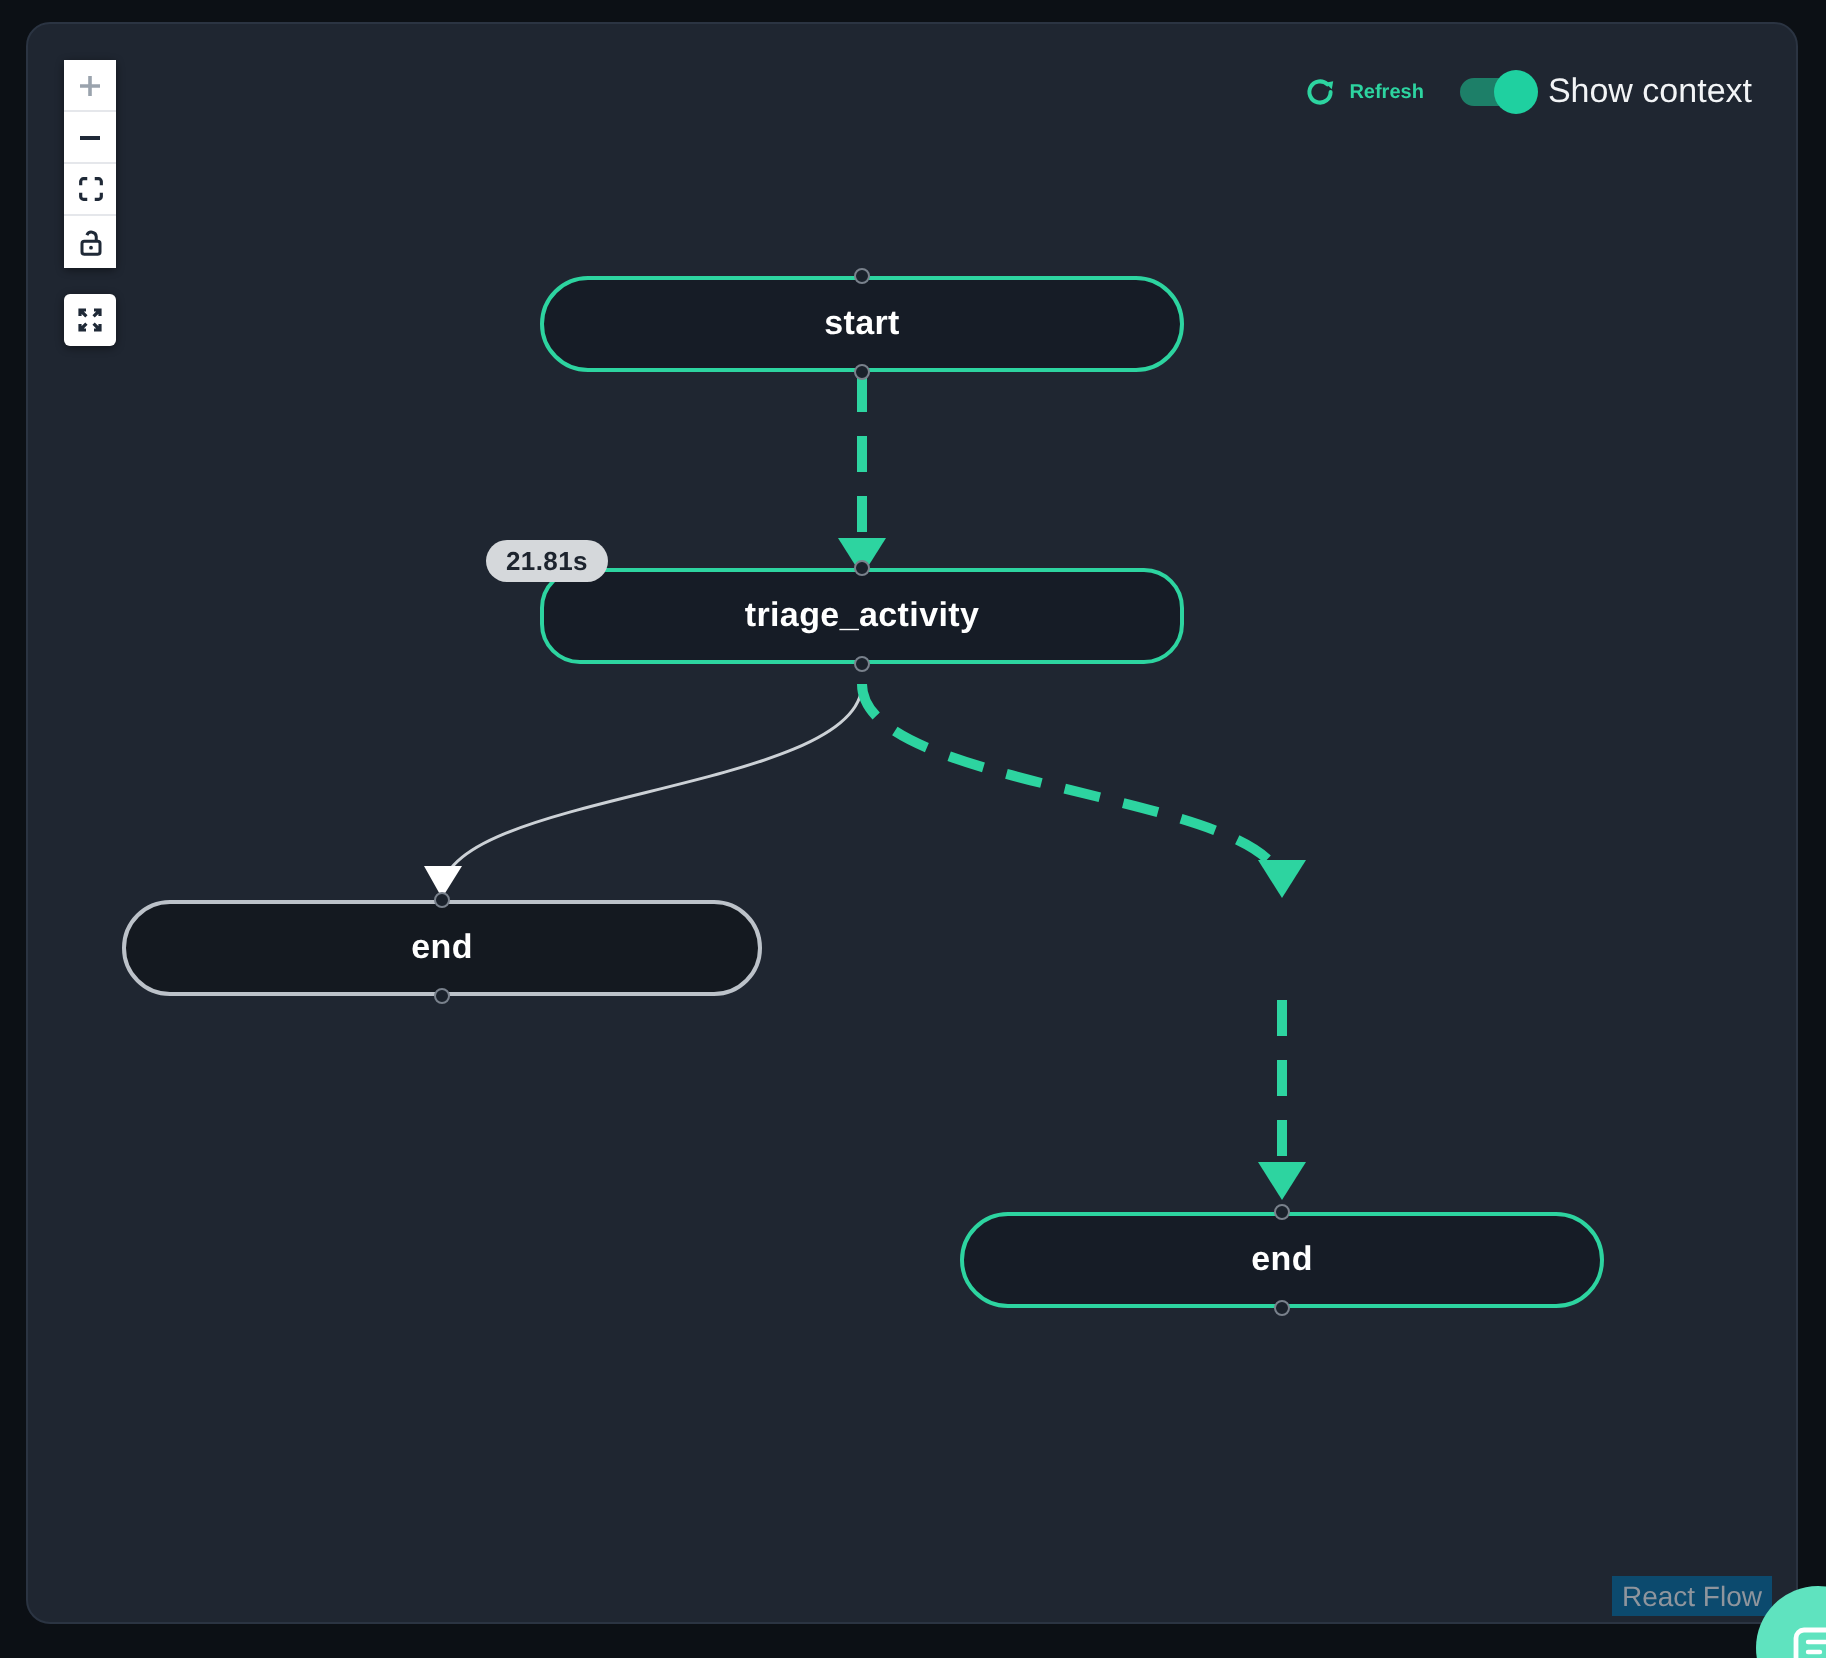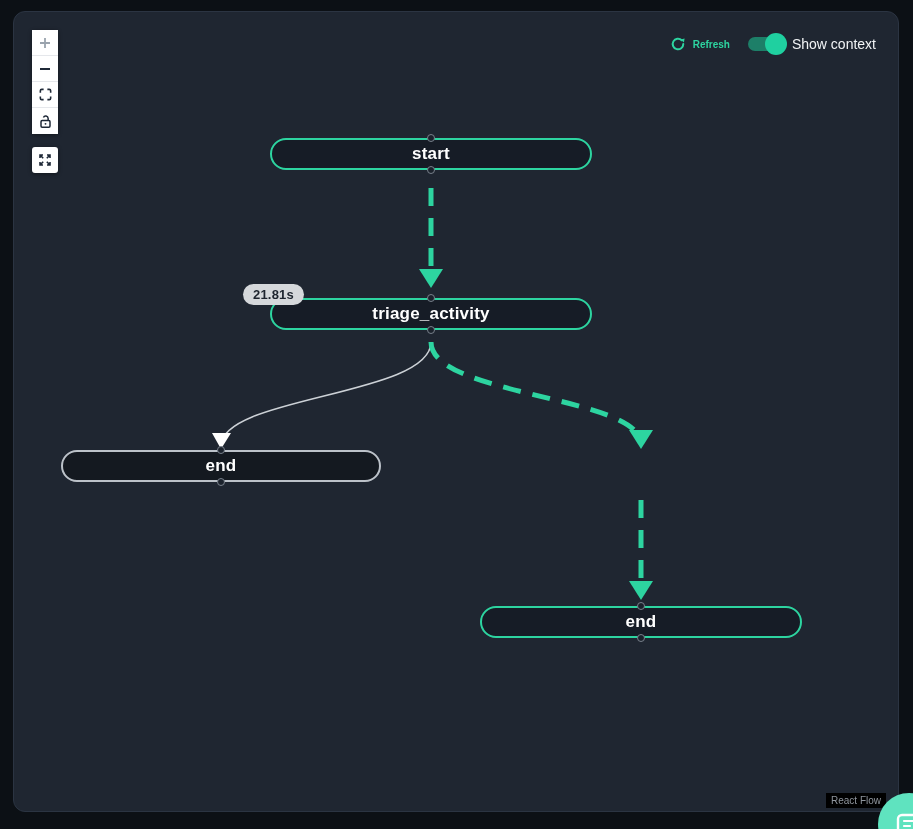--- a/index.html
+++ b/index.html
@@ -24,34 +24,34 @@
   
   .edges-svg { position:absolute; left:0; top:0; z-index:1; }
   .edge-active { stroke:#2dd4a0; stroke-width:5; fill:none; stroke-dasharray:18 12; }
   .edge-inactive { stroke:#ccd1d6; stroke-width:1.5; fill:none; }
   .arrow-active { fill:#2dd4a0; }
   .arrow-inactive { fill:#ffffff; }
 
   
   .node {
     position:absolute; z-index:2;
-    height:32px;
+    height:48px;
     background:#161c26;
     border:2px solid #2dd4a0;
     display:flex; align-items:center; justify-content:center;
     color:#ffffff; font-weight:700; font-size:17px;
     letter-spacing:.2px;
     cursor:grab;
   }
   .node.pill { border-radius:24px; }
   .node.rounded { border-radius:20px; }
   .node.inactive { border-color:#bcc2c9; background:#141920; }
 
   .node-start        { left:256px; top:126px; width:322px; }
-  .node-triage       { left:256px; top:286px; width:322px; }
+  .node-triage       { left:256px; top:272px; width:322px; }
   .node-end-left     { left:47px;  top:438px; width:320px; }
   .node-expert       { left:466px; top:438px; width:322px; }
   .node-end-bottom   { left:466px; top:594px; width:322px; }
 
   .handle {
     position:absolute; left:50%; transform:translateX(-50%);
     width:8px; height:8px; border-radius:50%;
     background:#1b222c; border:1px solid #79818c;
     z-index:3;
   }
@@ -102,27 +102,27 @@
   .toggle-wrap { display:flex; align-items:center; gap:8px; cursor:pointer; }
   .toggle-track {
     position:relative; width:36px; height:14px; border-radius:7px;
     background:#1d7f68;
   }
   .toggle-knob {
     position:absolute; right:-3px; top:-4px;
     width:22px; height:22px; border-radius:50%;
     background:#1fd0a0;
   }
-  .toggle-label { color:#f2f4f6; font-size:14px; }
+  .toggle-label { color:#f2f4f6; font-size:17px; }
 
   
   .attribution {
     position:absolute; right:12px; bottom:3px; z-index:4;
-    background:#000000; color:#8f959d;
-    font-size:10px; padding:2px 5px;
+    background:#0c4a6e; color:#8f959d;
+    font-size:14px; padding:2px 5px;
     text-decoration:none;
   }
 
   
   .chat-fab {
     position:absolute; left:878px; top:793px; z-index:10;
     width:62px; height:62px; border-radius:50%;
     background:#5fe3bf; border:none; cursor:pointer;
     display:flex; align-items:center; justify-content:center;
   }

